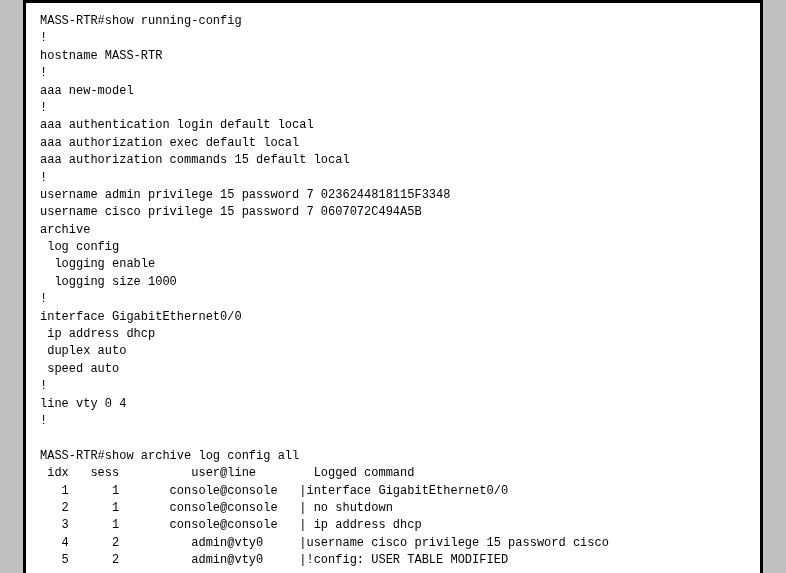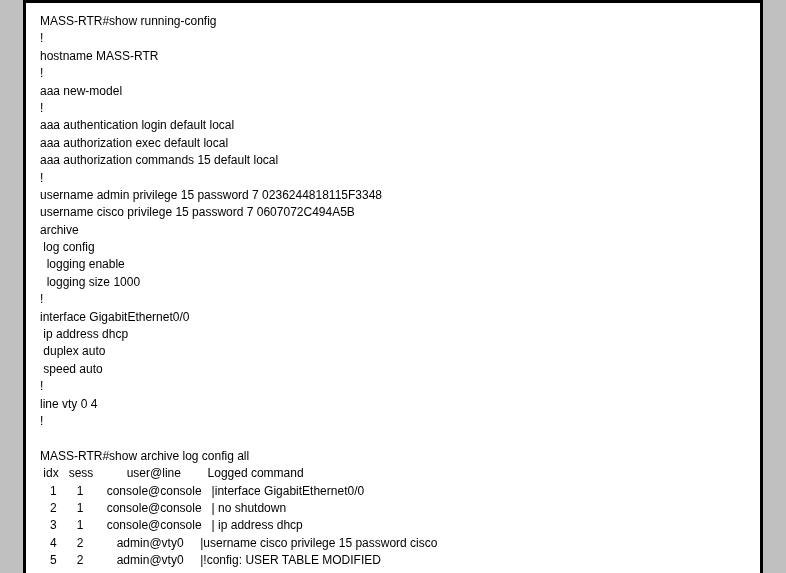--- a/index.html
+++ b/index.html
@@ -15,21 +15,21 @@
       min-height: 100vh;
       font-family: 'Courier New', Courier, monospace;
     }
     .terminal-window {
       width: 740px;
       background: #ffffff;
       border: 3px solid #000000;
       padding: 10px 14px 14px 14px;
     }
     .terminal-content {
-      font-family: Liberation Sans, sans-serif;
+      font-family: Liberation Mono, monospace;
       font-size: 12px;
       color: #000000;
       line-height: 1.45;
       white-space: pre;
     }
   </style>
 </head>
 <body>
 
 <div class="terminal-window">

